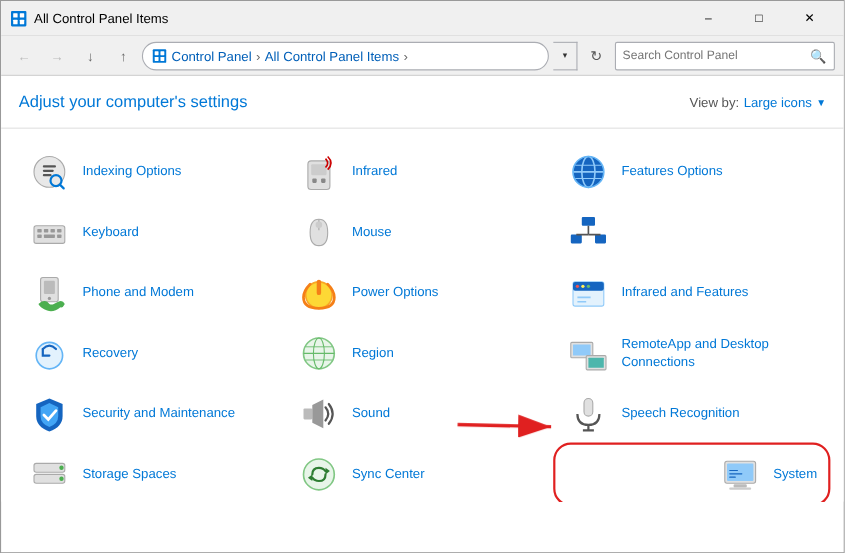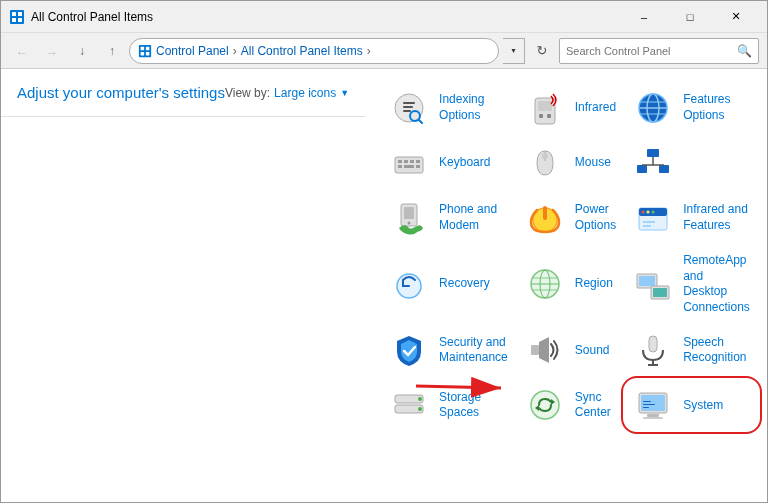--- a/index.html
+++ b/index.html
@@ -143,21 +143,21 @@
     .search-icon-small {
       color: #555;
       font-size: 12px;
     }
 
     
     .main-content {
       background: #fff;
       height: calc(503px - 32px - 36px - 48px);
       display: flex;
-      flex-direction: row;
+      flex-direction: column;
     }
 
     
     .view-bar {
       height: 48px;
       padding: 0 16px;
       display: flex;
       align-items: center;
       justify-content: space-between;
       border-bottom: 1px solid #e0e0e0;
@@ -216,20 +216,21 @@
     }
 
     
     .items-area::-webkit-scrollbar { width: 14px; }
     .items-area::-webkit-scrollbar-track { background: #f0f0f0; }
     .items-area::-webkit-scrollbar-thumb { background: #c0c0c0; border: 2px solid #f0f0f0; }
 
     
     .system-highlight {
       position: relative;
+      justify-content: flex-end;
     }
     .system-highlight::after {
       content: '';
       position: absolute;
       top: -2px;
       left: -4px;
       right: -4px;
       bottom: -2px;
       border: 2.5px solid #e02020;
       border-radius: 16px;

